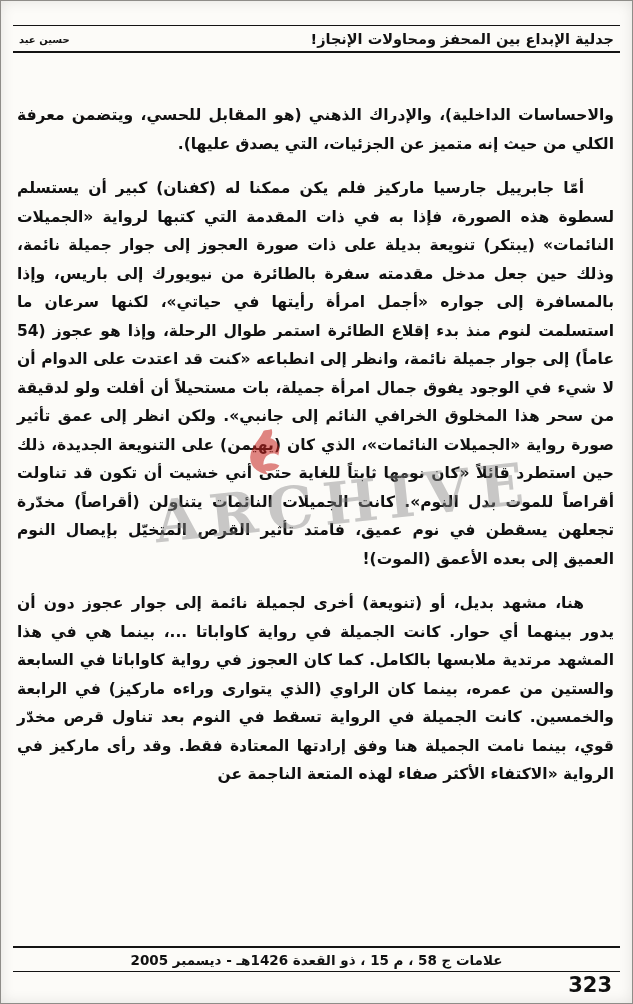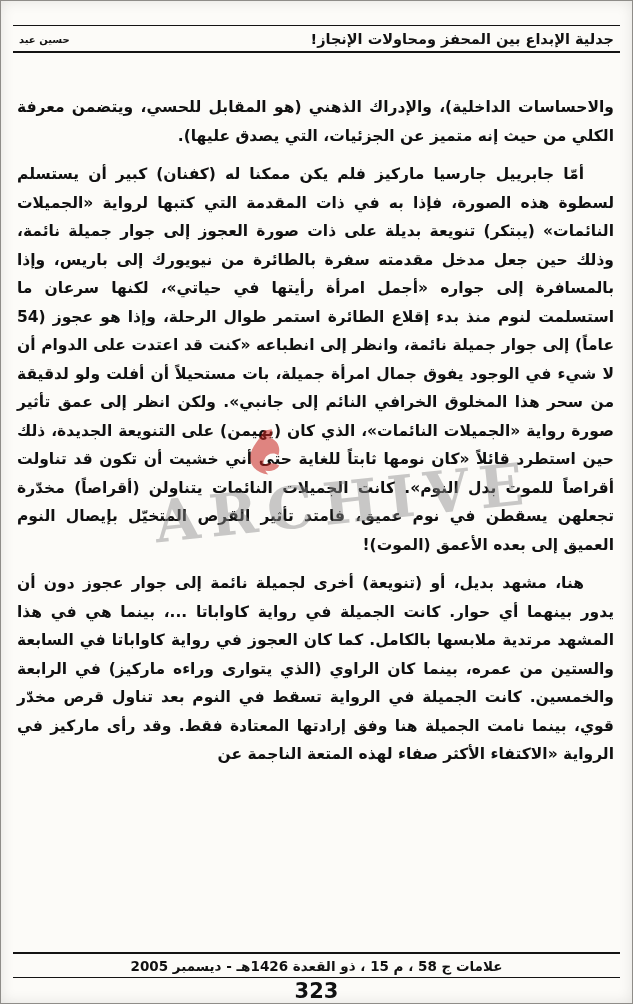--- a/index.html
+++ b/index.html
@@ -28,51 +28,51 @@
   .header-author{font-weight:bold;font-size:10px;}
   
   .body-text{
     position:absolute;top:84px;right:18px;left:16px;
     direction:rtl;
     text-align:justify;
     font-weight:bold;
     font-size:15.5px;
     line-height:1.84;
   }
-  .para{margin:8px 0 10px 0;}
+  .para{margin:16px 0 10px 0;}
   .para.indent{text-indent:30px;}
   
   .watermark{
     position:absolute;top:418px;left:150px;width:380px;
     transform:rotate(-6deg);
     pointer-events:none;
     text-align:center;
     z-index:3;
   }
   .watermark .logo{display:block;margin:0 auto -6px 90px;opacity:0.55;}
   .watermark .wm-text{
     font-family:"DejaVu Serif", serif;
     font-weight:bold;
     font-size:58px;
     letter-spacing:10px;
     color:#8a8a8a;
     opacity:0.45;
   }
   
-  .footer{position:absolute;left:12px;right:12px;bottom:0;}
+  .footer{position:absolute;left:12px;right:12px;bottom:6px;}
   .footer-line{
     direction:rtl;text-align:center;
     font-weight:bold;font-size:13.5px;
     padding:4px 0 3px 0;
   }
   .page-number{
     font-weight:bold;font-size:21px;
     font-family:"DejaVu Sans", sans-serif;
     padding:1px 8px 0 8px;
-    text-align:center;
+    text-align:right;
   }
 </style>
 </head>
 <body>
 
 <div class="page">
 
   <div class="header">
     <div class="rule-thin"></div>
     <div class="header-row">

